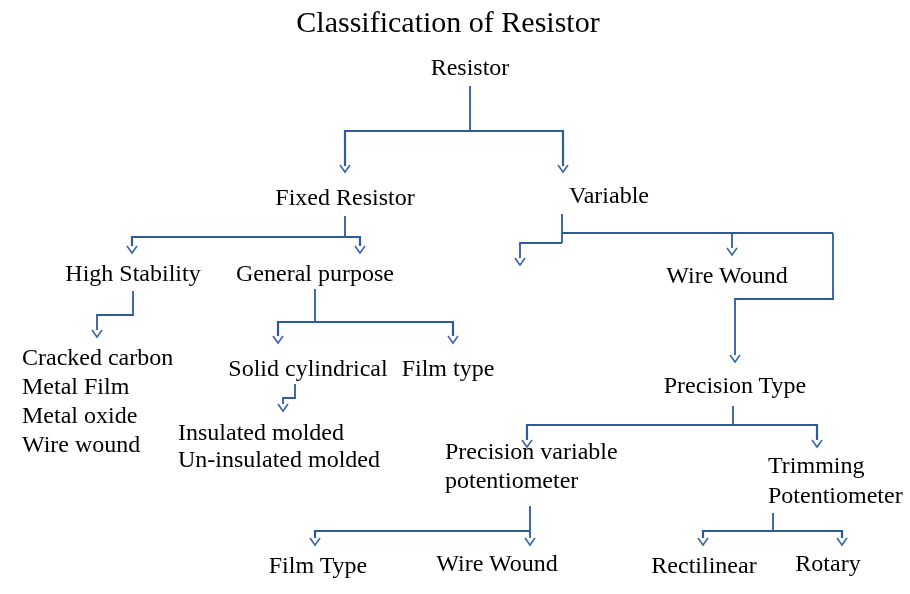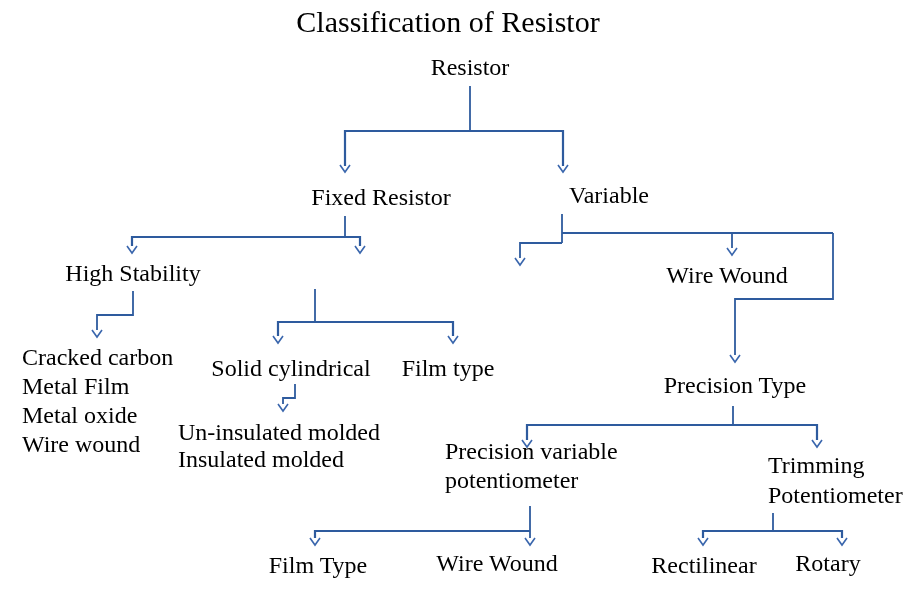--- a/index.html
+++ b/index.html
@@ -94,40 +94,41 @@
       <path class="bar" d="M703,538 V531 H842 V538"></path>
       <path class="arrowhead" d="M698,538 L703,545 L708,538"></path>
       <path class="arrowhead" d="M837,538 L842,545 L847,538"></path>
     </g>
   </svg>
 
   <div class="title">Classification of Resistor</div>
 
   <div class="node centered" style="left:470px;top:55px;">Resistor</div>
 
-  <div class="node centered" style="left:345px;top:185px;margin-left:36px;">Fixed Resistor</div>
+  <div class="node centered" style="left:345px;top:185px;">Fixed Resistor</div>
   <div class="node centered" style="left:609px;top:183px;">Variable</div>
 
   <div class="node centered" style="left:133px;top:261px;">High Stability</div>
+  <div class="node centered" style="left:315px;top:261px;">General purpose</div>
 
   <div class="node centered" style="left:727px;top:263px;">Wire Wound</div>
 
   <div class="node list" style="left:22px;top:343px;">
     <div>Cracked carbon</div>
     <div>Metal Film</div>
     <div>Metal oxide</div>
     <div>Wire wound</div>
   </div>
 
-  <div class="node centered" style="left:291px;top:356px;">Solid cylindrical</div>
+  <div class="node centered" style="left:308px;top:356px;">Solid cylindrical</div>
   <div class="node centered" style="left:448px;top:356px;">Film type</div>
 
   <div class="node list2" style="left:178px;top:419px;">
+    <div>Insulated molded</div>
     <div>Un-insulated molded</div>
-    <div>Insulated molded</div>
   </div>
 
   <div class="node centered" style="left:735px;top:373px;">Precision Type</div>
 
   <div class="node multi" style="left:445px;top:437px;line-height:29px;">
     <div>Precision variable</div>
     <div>potentiometer</div>
   </div>
 
   <div class="node multi" style="left:768px;top:450px;line-height:30px;">

